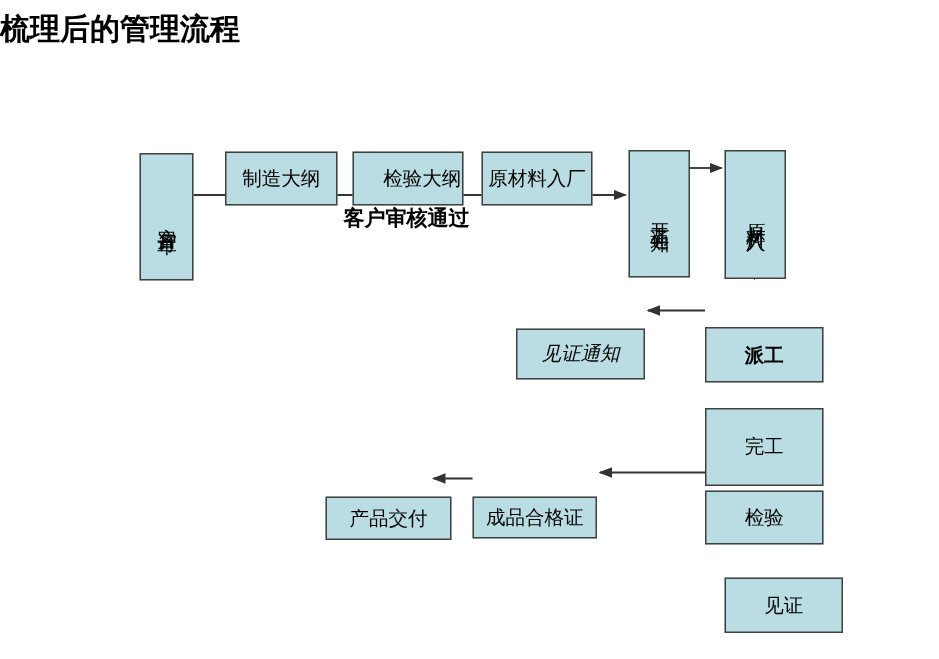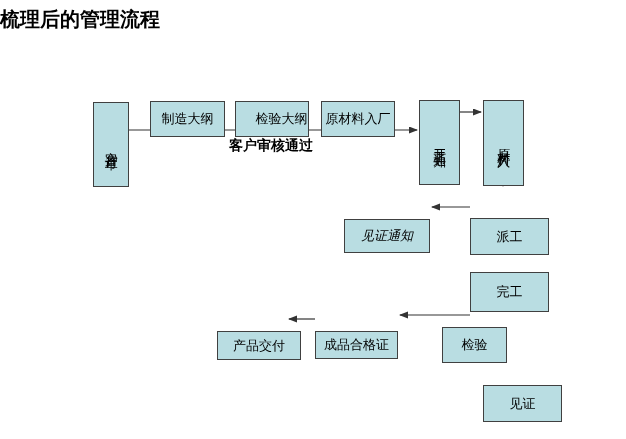--- a/index.html
+++ b/index.html
@@ -41,24 +41,24 @@
     text-orientation:upright;
     letter-spacing:2px;
   }
   
   #n-customer-order   {left:93px; top:72px; width:36px; height:85px;}
   #n-manufacturing    {left:150px;top:71px; width:75px; height:36px;}
   #n-inspection-out   {left:235px;top:71px; width:74px; height:36px;padding-left:19px;}
   #n-witness-plan     {left:321px;top:71px; width:74px; height:36px;}
   #n-start-notice     {left:419px;top:70px; width:41px; height:85px;}
   #n-raw-material     {left:483px;top:70px; width:41px; height:86px;}
-  #n-dispatch         {left:470px;top:188px;width:79px; height:37px;}
+  #n-dispatch         {left:470px;top:188px;width:79px; height:37px;font-weight:bold;}
   #n-witness-notice   {left:344px;top:189px;width:86px; height:34px;font-style:italic;}
-  #n-completion       {left:470px;top:242px;width:79px; height:40px;}
-  #n-inspection       {left:442px;top:297px;width:65px; height:36px;}
+  #n-completion       {left:470px;top:242px;width:79px; height:52px;}
+  #n-inspection       {left:470px;top:297px;width:79px; height:36px;}
   #n-witness          {left:483px;top:355px;width:79px; height:37px;}
   #n-product-cert     {left:315px;top:301px;width:83px; height:28px;}
   #n-product-delivery {left:217px;top:301px;width:84px; height:29px;}
   .edge-label{
     position:absolute;left:221px;top:137px;width:100px;
     text-align:center;font-size:14px;color:var(--text);font-weight:bold;
   }
 </style>
 </head>
 <body>

